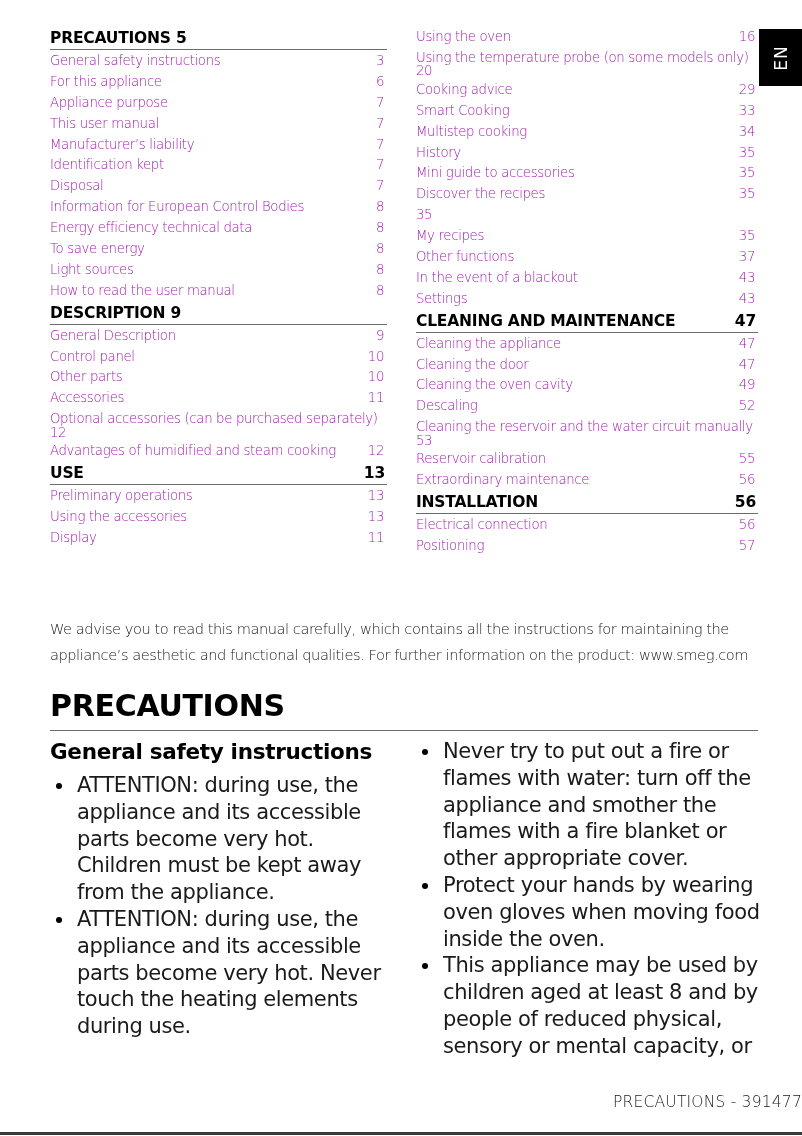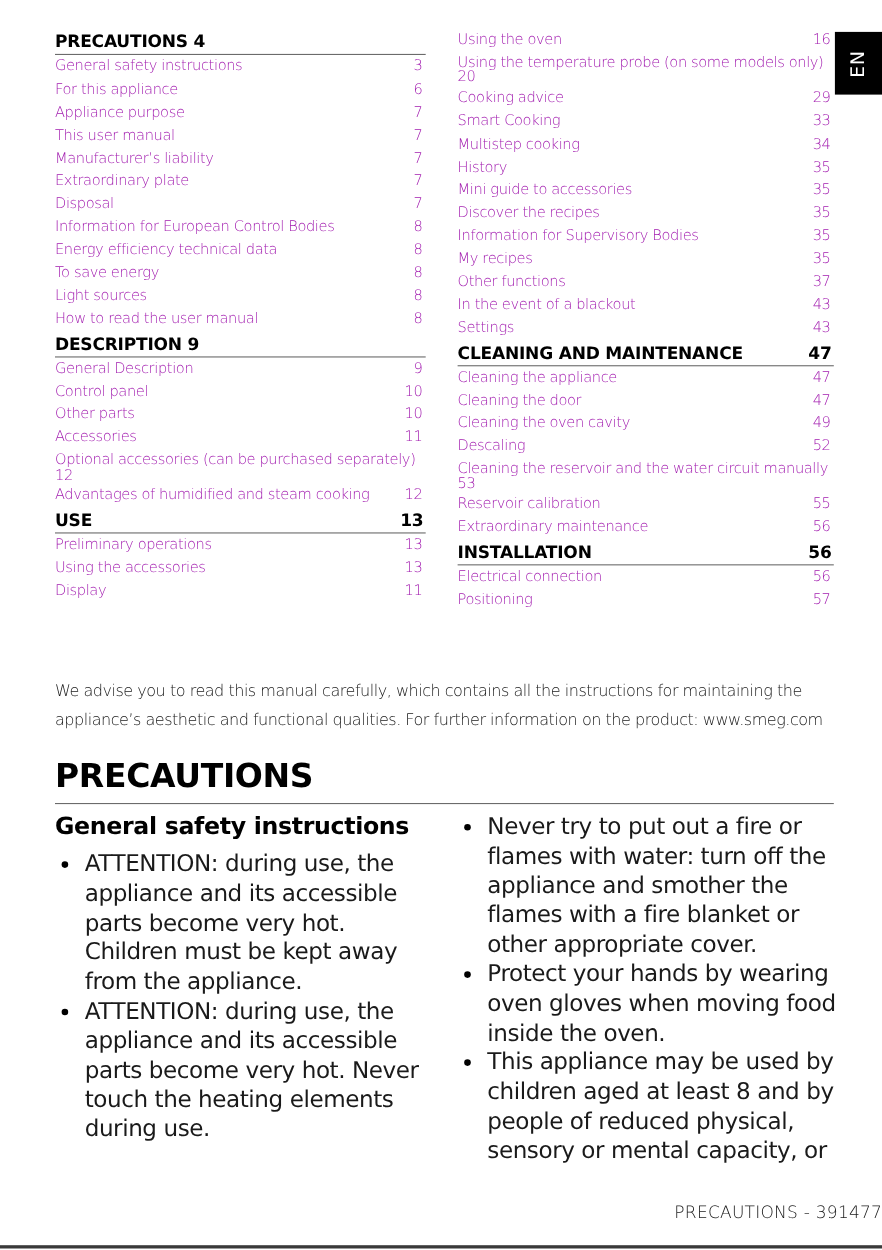--- a/index.html
+++ b/index.html
@@ -61,21 +61,21 @@
     position: absolute; right: 0; top: 1093px; font-size: 15.5px; letter-spacing: 0.2px; color: #1a1a1a;
     white-space: nowrap; font-weight: 300;
   }
   .bottom-rule { position: absolute; left: 0; top: 1132px; width: 802px; height: 3px; background: #3a3a3a; }
 </style>
 </head>
 <body>
 
 <div class="toc-col toc-left" id="toc-left">
     <div class="sec-head">
-      <span class="title">PRECAUTIONS 4</span>
+      <span class="title">PRECAUTIONS 5</span>
       <span class="num"></span>
     </div>
     <div class="toc-row">
       <span class="title">General safety instructions</span>
       <span class="num">3</span>
     </div>
     <div class="toc-row">
       <span class="title">For this appliance</span>
       <span class="num">6</span>
     </div>
@@ -85,21 +85,21 @@
     </div>
     <div class="toc-row">
       <span class="title">This user manual</span>
       <span class="num">7</span>
     </div>
     <div class="toc-row">
       <span class="title">Manufacturer’s liability</span>
       <span class="num">7</span>
     </div>
     <div class="toc-row">
-      <span class="title">Extraordinary plate</span>
+      <span class="title">Identification kept</span>
       <span class="num">7</span>
     </div>
     <div class="toc-row">
       <span class="title">Disposal</span>
       <span class="num">7</span>
     </div>
     <div class="toc-row">
       <span class="title">Information for European Control Bodies</span>
       <span class="num">8</span>
     </div>
@@ -185,21 +185,20 @@
     </div>
     <div class="toc-row">
       <span class="title">Mini guide to accessories</span>
       <span class="num">35</span>
     </div>
     <div class="toc-row">
       <span class="title">Discover the recipes</span>
       <span class="num">35</span>
     </div>
     <div class="toc-row">
-      <span class="title">Information for Supervisory Bodies</span>
       <span class="num">35</span>
     </div>
     <div class="toc-row">
       <span class="title">My recipes</span>
       <span class="num">35</span>
     </div>
     <div class="toc-row">
       <span class="title">Other functions</span>
       <span class="num">37</span>
     </div>

